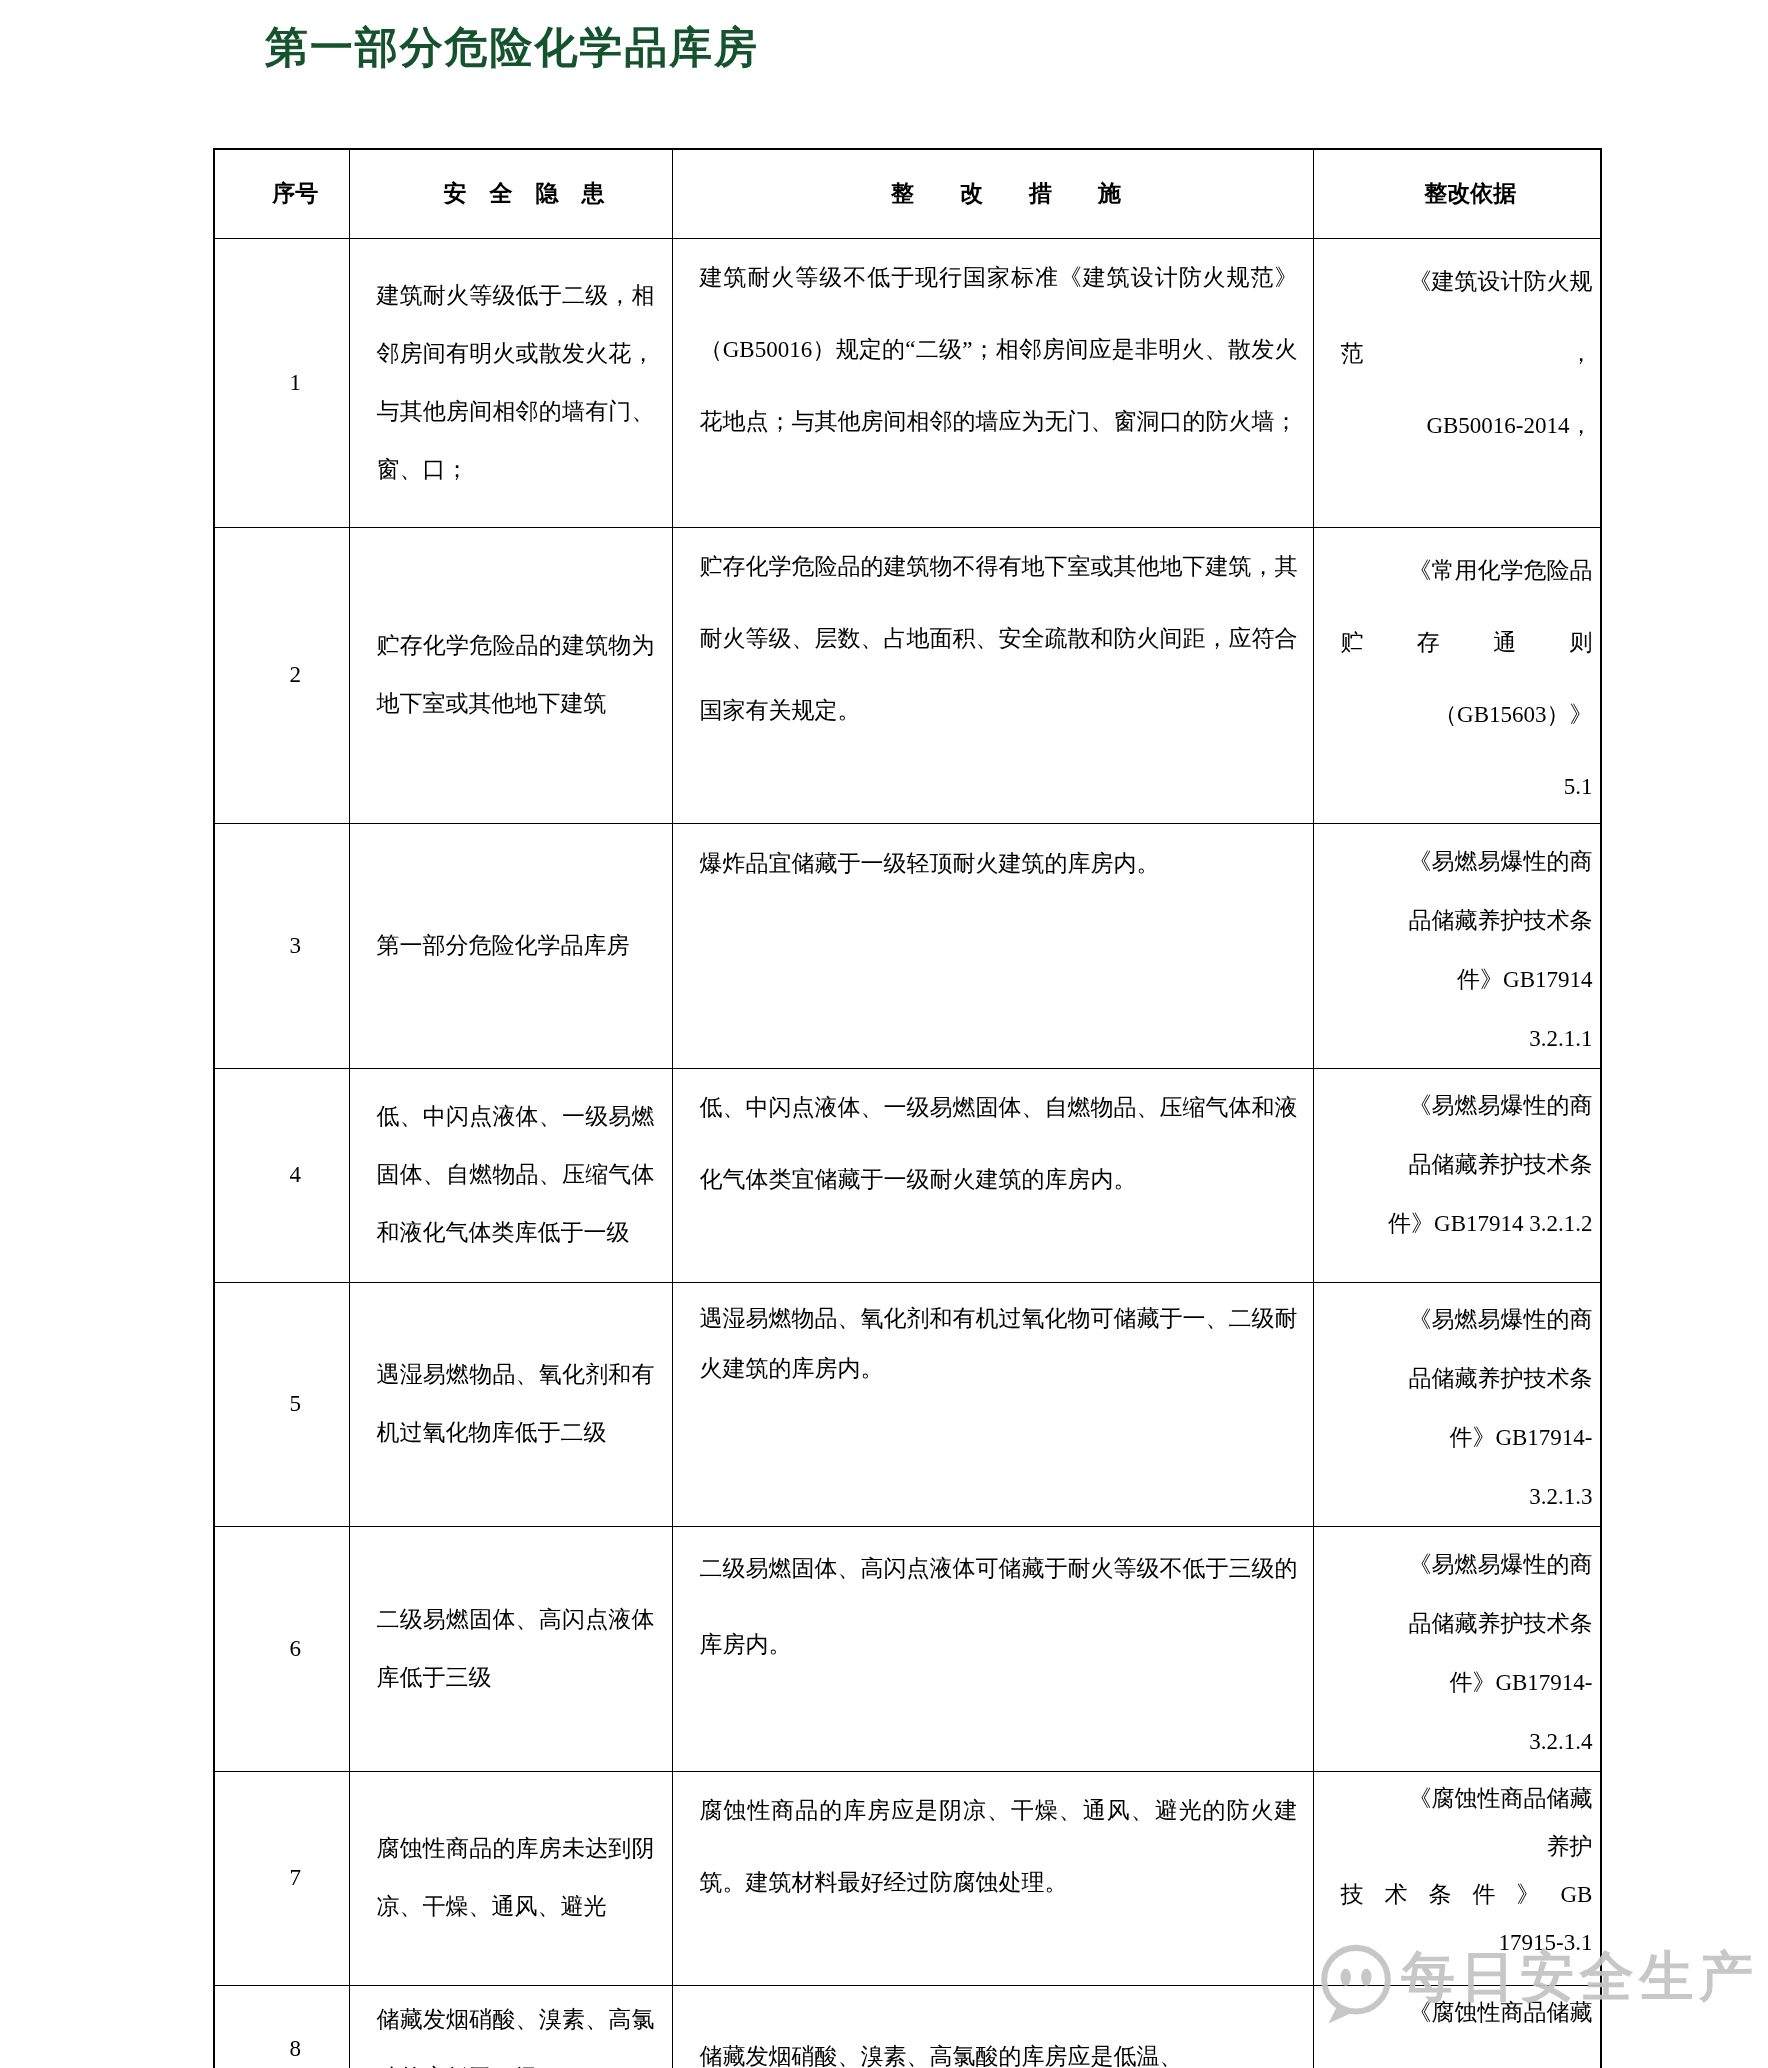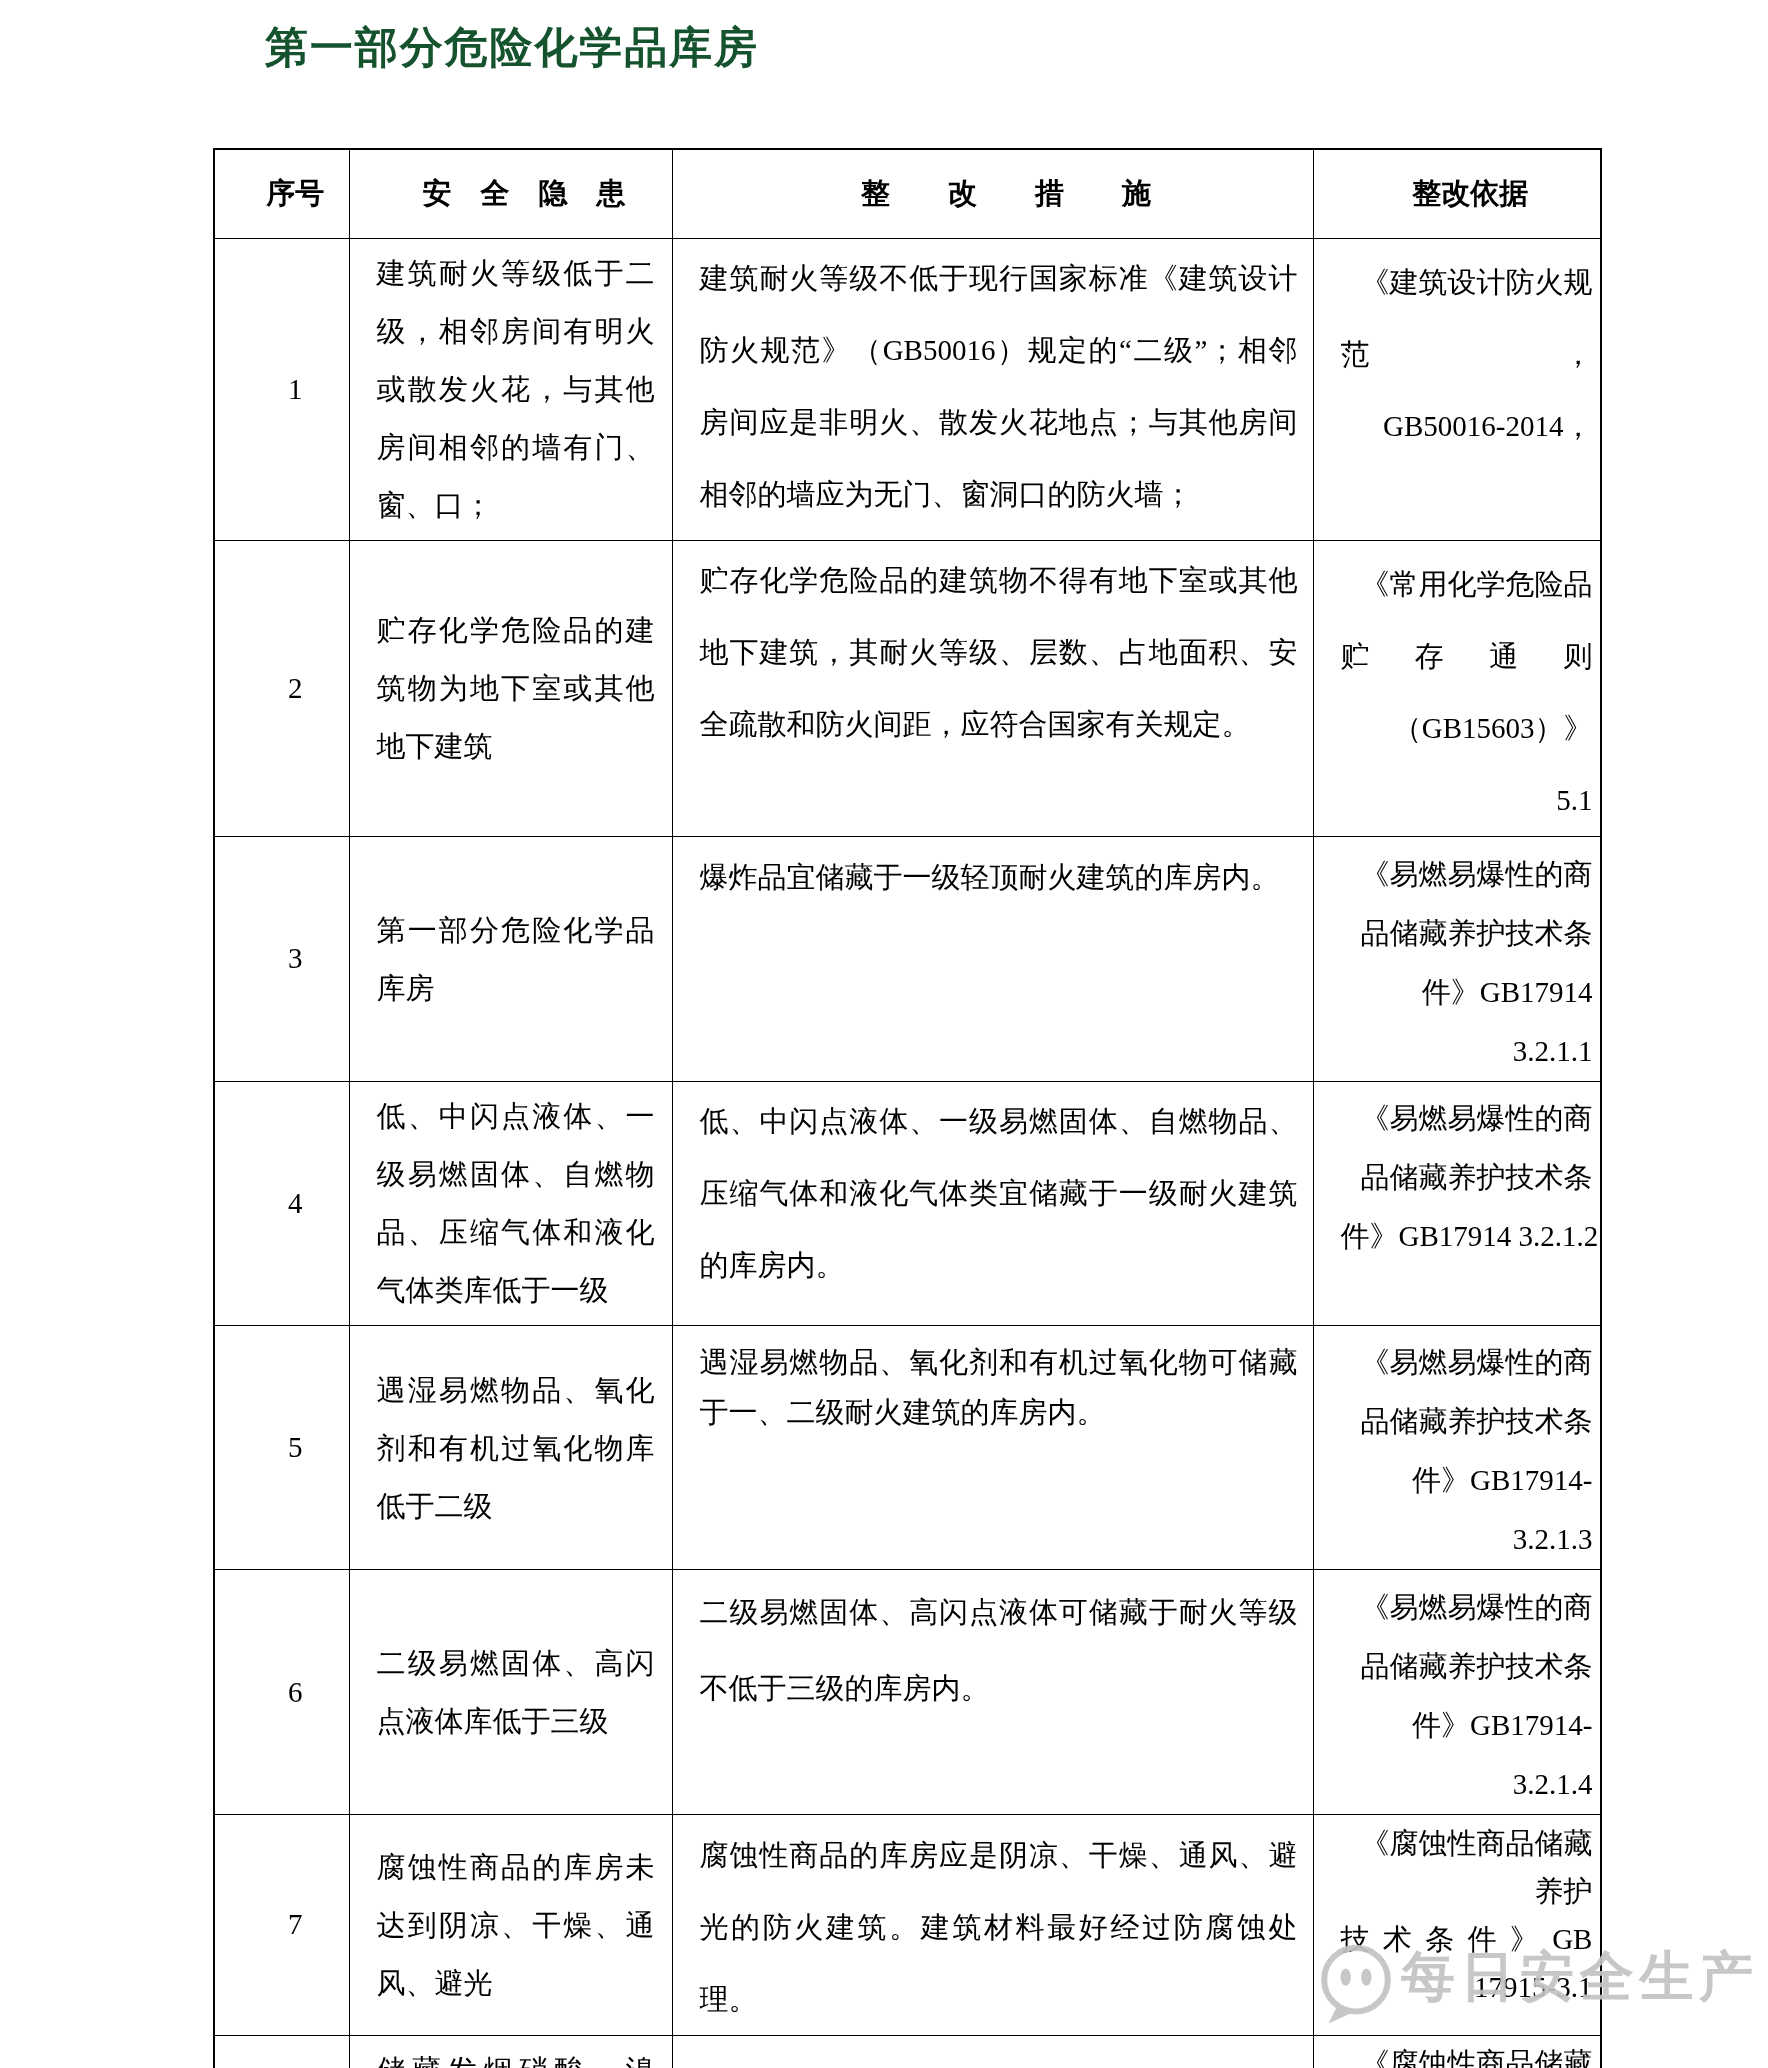--- a/index.html
+++ b/index.html
@@ -14,21 +14,21 @@
     font-family:"Liberation Sans","DejaVu Sans",sans-serif;
     font-size:43px;font-weight:bold;letter-spacing:1.9px;color:#14532d;
   }
   table.doc-table{
     position:absolute;left:213px;top:148px;
     border-collapse:collapse;table-layout:fixed;width:1388px;
     border:2.8px solid #000;
   }
   table.doc-table th, table.doc-table td{
     border:1.9px solid #000;
-    font-size:29px;
+    font-size:23px;
     overflow:hidden;
     padding-left:27px;
   }
   tr.header-row{height:89px;}
   th{
     font-weight:bold;font-size:32px;text-align:center;vertical-align:middle;
     padding:0;
   }
   .c-no{
     text-align:center;vertical-align:middle;font-size:34px;padding:0;

